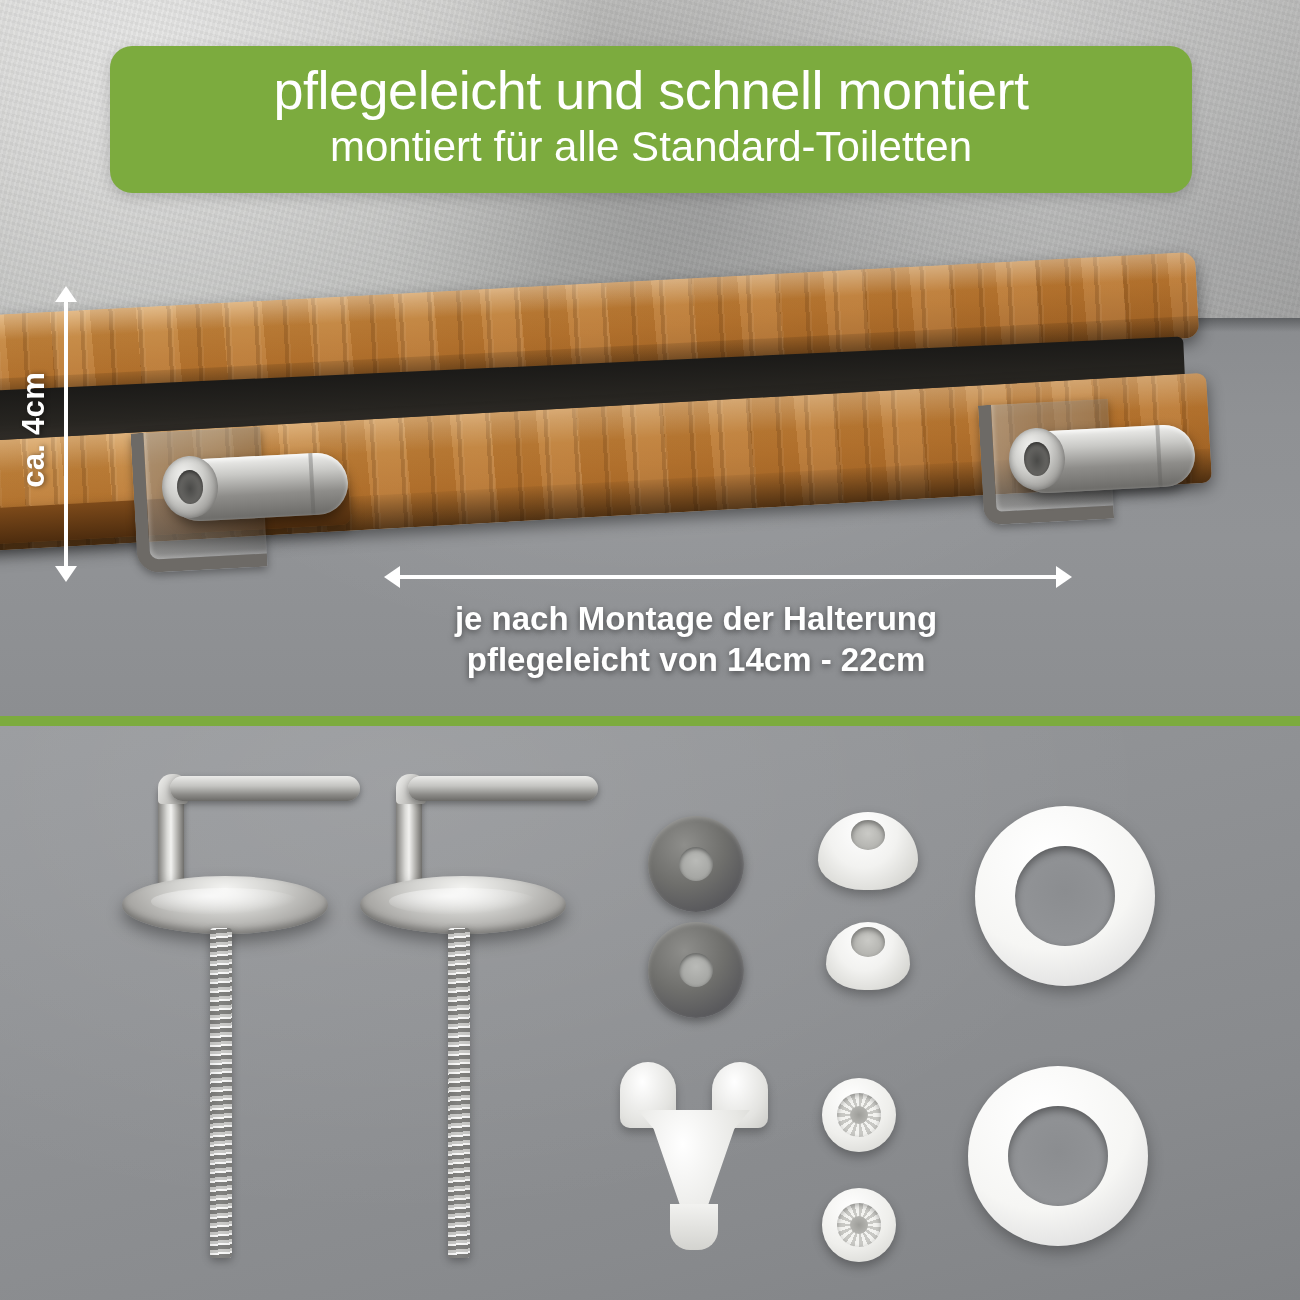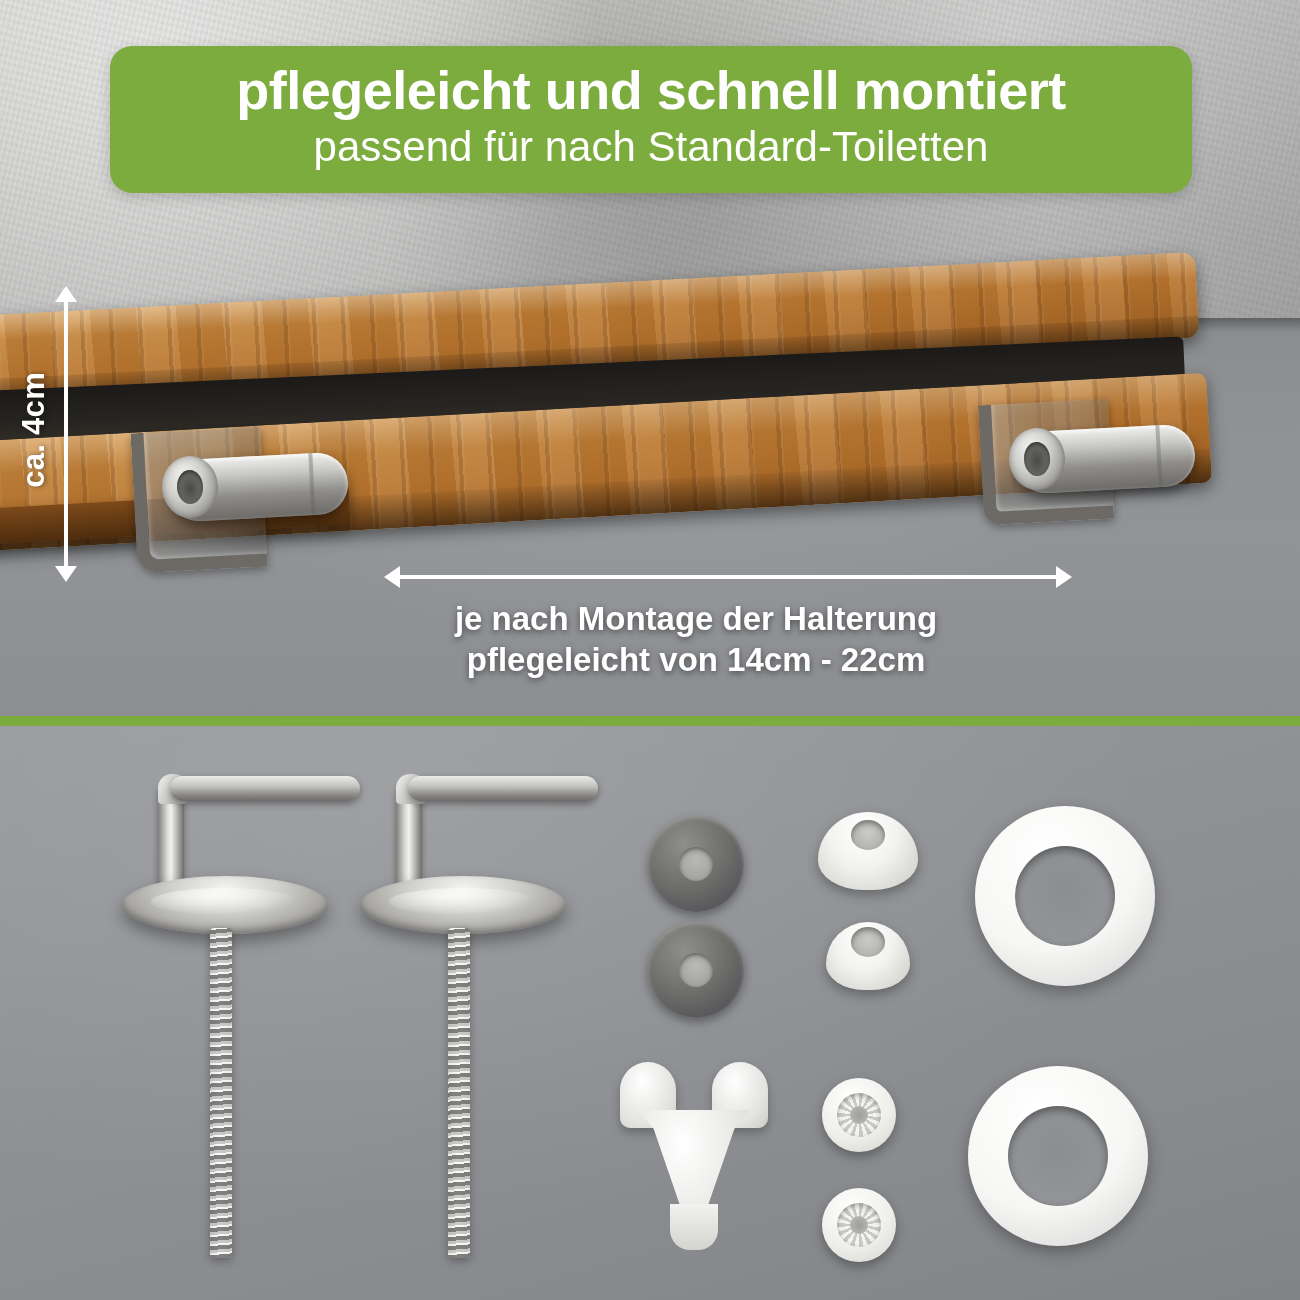--- a/index.html
+++ b/index.html
@@ -257,21 +257,21 @@
     width: 1082px;
     padding: 16px 28px 22px;
     background: #7cab3e;
     border-radius: 22px;
     box-shadow: 0 4px 14px rgba(0,0,0,.18);
     text-align: center;
     color: #fff;
   }
   .banner .line1 {
     font-size: 54px;
-    font-weight: 700;
+    font-weight: 400;
     line-height: 1.05;
     letter-spacing: -.5px;
   }
   .banner .line2 {
     font-size: 42px;
     font-weight: 400;
     line-height: 1.15;
     margin-top: 4px;
   }
 
@@ -495,21 +495,21 @@
     <div class="dim-v-label">ca. 4cm</div>
 
     <div class="dim-h"></div>
     <div class="dim-h-label">
       <div>je nach Montage der Halterung</div>
       <div>pflegeleicht von 14cm - 22cm</div>
     </div>
 
     <div class="banner">
       <div class="line1">pflegeleicht und schnell montiert</div>
-      <div class="line2">passend für nach Standard-Toiletten</div>
+      <div class="line2">montiert für alle Standard-Toiletten</div>
     </div>
   </div>
 
   <div class="divider"></div>
 
   <div class="bottom-panel">
 
     <div class="bolt-assy" style="left:122px; top:20px;">
       <div class="hook-v"></div>
       <div class="hook-corner"></div>

